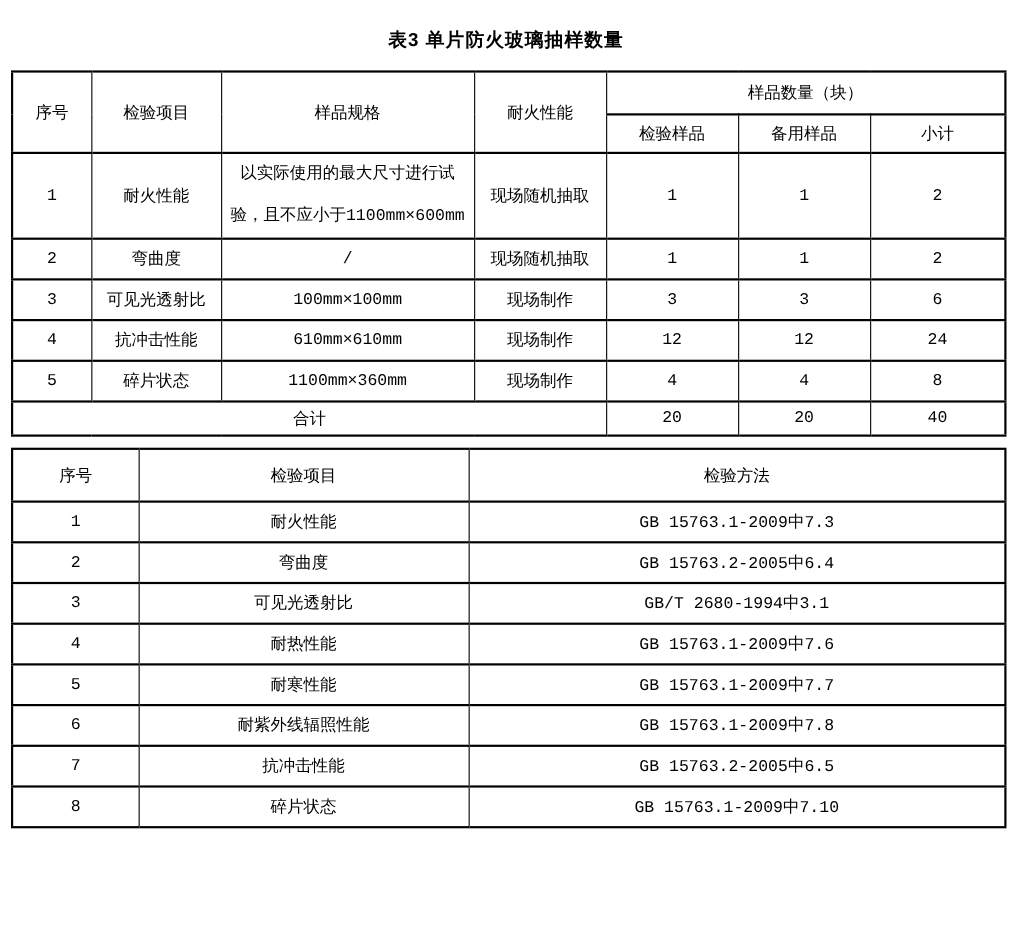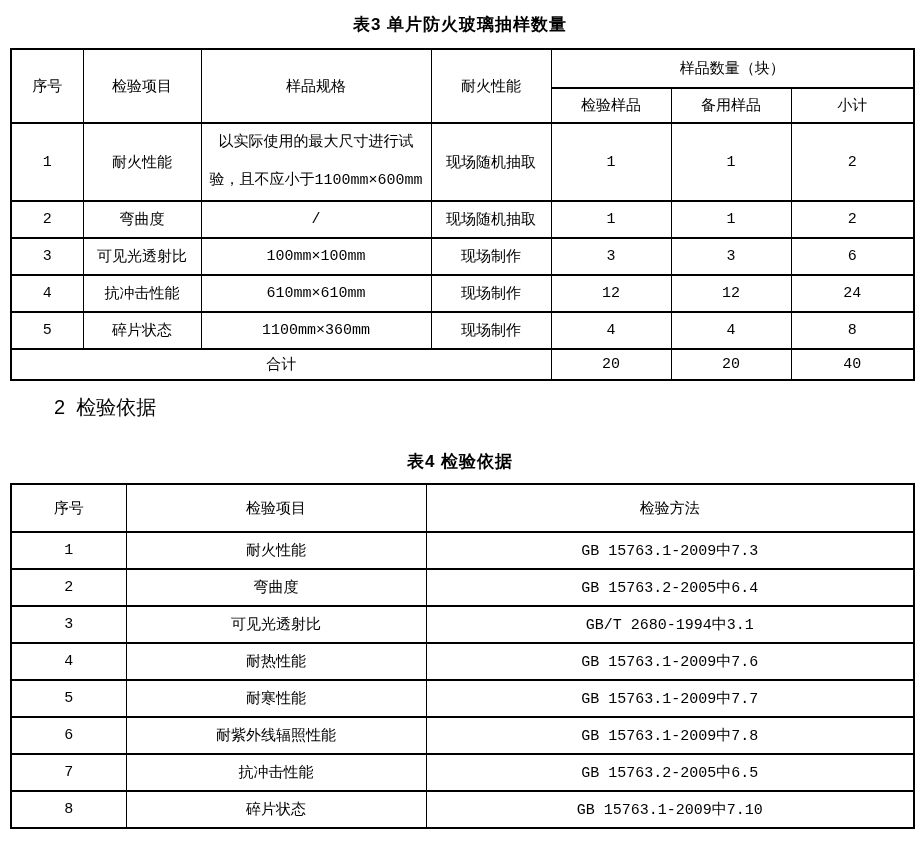--- a/index.html
+++ b/index.html
@@ -9,21 +9,21 @@
     color: #000000;
     font-family: "Liberation Sans", sans-serif;
   }
   .page {
     width: 920px;
     height: 854px;
     background: #ffffff;
     overflow: hidden;
   }
   .tbl-title {
-    margin: 4px;
+    margin: 16px;
     padding-top: 9px;
     text-align: center;
     font-size: 17px;
     font-weight: bold;
     letter-spacing: 1px;
   }
   table {
     border-collapse: collapse;
     table-layout: fixed;
     margin-left: 10px;
@@ -158,23 +158,21 @@
       <tr class="total-row">
         <td colspan="4">合计</td>
         <td class="mono">20</td>
         <td class="mono">20</td>
         <td class="mono">40</td>
       </tr>
     </tbody>
   </table>
 
 
-  <h2 class="sec-heading">2  检验依据</h2>
-
-  <h3 class="tbl-title t4-title">表4 检验依据</h3>
+
 
   <table class="t4">
     <colgroup>
       <col style="width:115px">
       <col style="width:300px">
       <col style="width:488px">
     </colgroup>
     <tbody>
       <tr class="hr">
         <td>序号</td>

